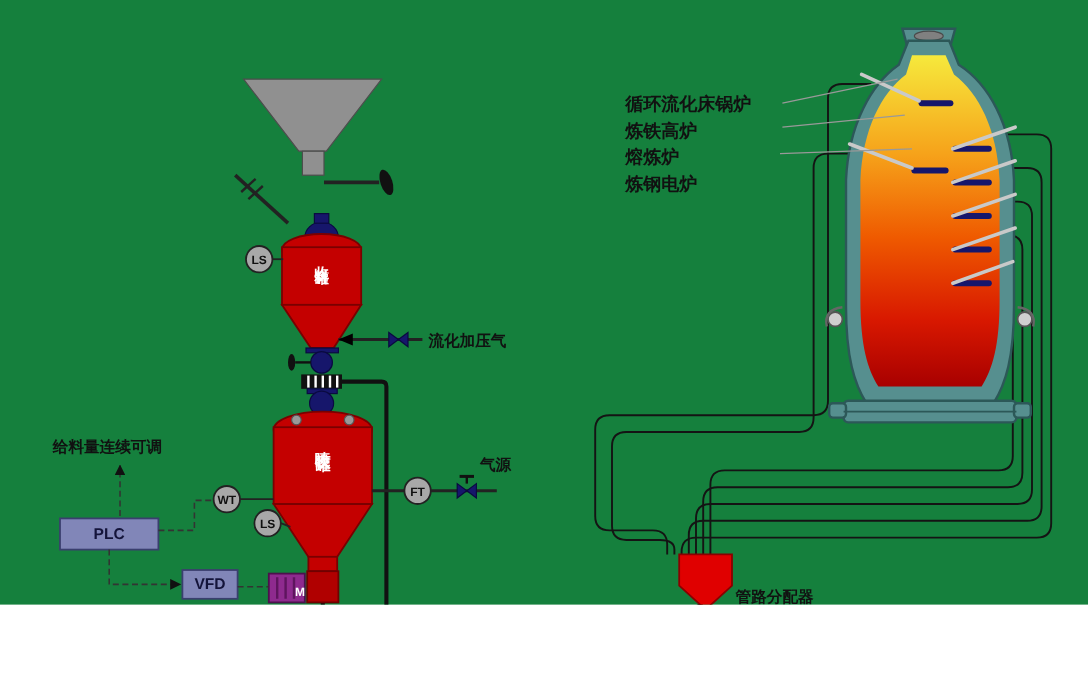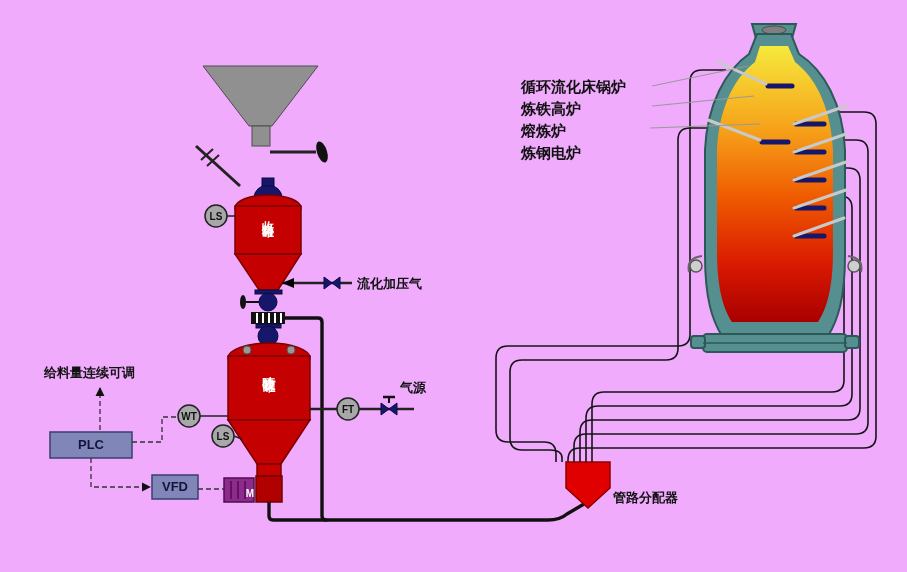--- a/index.html
+++ b/index.html
@@ -1,17 +1,17 @@
 <!DOCTYPE html>
 <html><head>
 <meta charset="utf-8">
 <style>
   html,body{margin:0;padding:0;background:#fff;}
   .stage{
-    position:relative;width:907px;height:572px;background:#f0abfc;overflow:hidden;
+    position:relative;width:907px;height:504px;background:#15803d;overflow:hidden;
     font-family:"Liberation Sans","DejaVu Sans",sans-serif;
   }
   svg{display:block;}
   text{font-family:"Liberation Sans","DejaVu Sans",sans-serif;}
   .cn-label{font-size:13px;font-weight:700;fill:#111;}
   .cn-big{font-size:15px;font-weight:700;fill:#111;}
   .sensor-label{font-size:10px;font-weight:700;fill:#111;text-anchor:middle;}
   .box-label{font-size:13px;font-weight:700;fill:#14143a;text-anchor:middle;}
   .tank-label{font-size:12px;font-weight:700;fill:#ffffff;letter-spacing:2px;
     writing-mode:vertical-rl;text-orientation:upright;}

